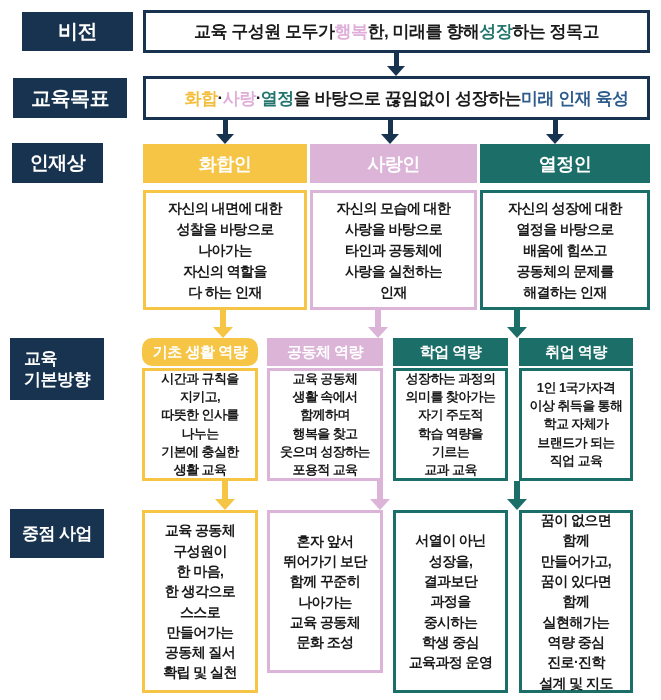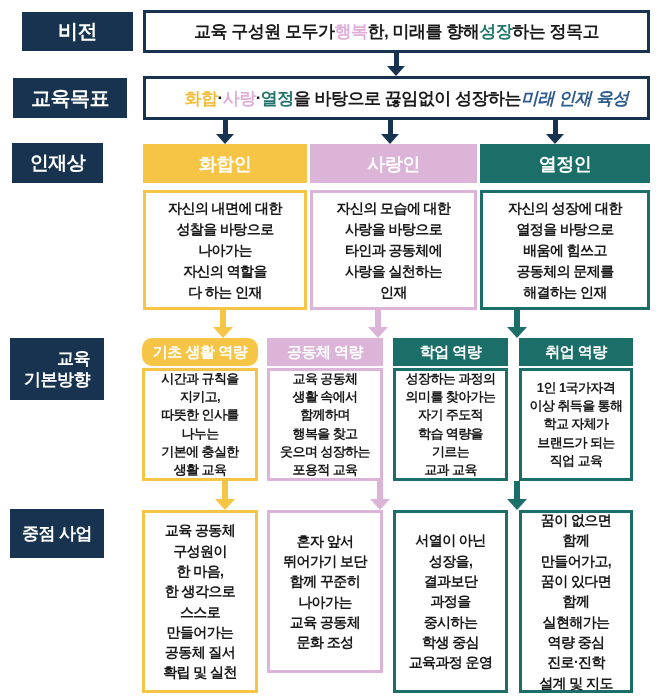--- a/index.html
+++ b/index.html
@@ -18,21 +18,21 @@
   .canvas{position:relative;width:661px;height:700px;background:#fff;overflow:hidden;}
 
   
   .theme-navy{--c:var(--navy);}
   .theme-yellow{--c:var(--yellow);}
   .theme-pink{--c:var(--pink);}
   .theme-teal{--c:var(--teal);}
 
   .label-box{
     position:absolute;background:var(--navy);color:#fff;font-weight:700;
-    display:flex;align-items:center;justify-content:center;text-align:right;
+    display:flex;align-items:center;justify-content:center;text-align:left;
     white-space:pre-line;line-height:1.25;letter-spacing:-0.5px;
   }
   .outline-box{
     position:absolute;background:#fff;border:3px solid var(--navy);
     display:flex;align-items:center;justify-content:center;text-align:center;
     font-weight:700;letter-spacing:-0.5px;color:var(--dark-text);
   }
   .col-header{
     position:absolute;background:var(--c);color:#fff;font-weight:700;
     display:flex;align-items:center;justify-content:center;text-align:center;
@@ -50,21 +50,21 @@
   .arrow{position:absolute;display:flex;flex-direction:column;align-items:center;transform:translateX(-50%);}
   .arrow .stem{width:5px;flex:1;background:var(--c);}
   .arrow .head{width:0;height:0;border-left:9px solid transparent;border-right:9px solid transparent;border-top:10px solid var(--c);}
   .arrow.thick .stem{width:6px;}
   .arrow.thick .head{border-left-width:10px;border-right-width:10px;border-top-width:11px;}
 
   .t-dark{color:var(--dark-text);}
   .t-yellow{color:var(--yellow-text);margin-left:20px;}
   .t-pink{color:var(--pink-text);}
   .t-teal{color:var(--teal-text);}
-  .t-blue{color:var(--blue-text);font-style:italic;}
+  .t-blue{color:var(--blue-text);}
 </style>
 </head>
 <body>
 
 <div class="canvas">
 
   <div class="label-box" style="left:22px;top:12px;width:111px;height:39px;font-size:20px;">비전</div>
   <div class="outline-box" style="left:143px;top:10px;width:507px;height:43px;font-size:17px;">
       <span class="t-dark">교육 구성원 모두가 </span>
       <span class="t-pink">행복</span>

